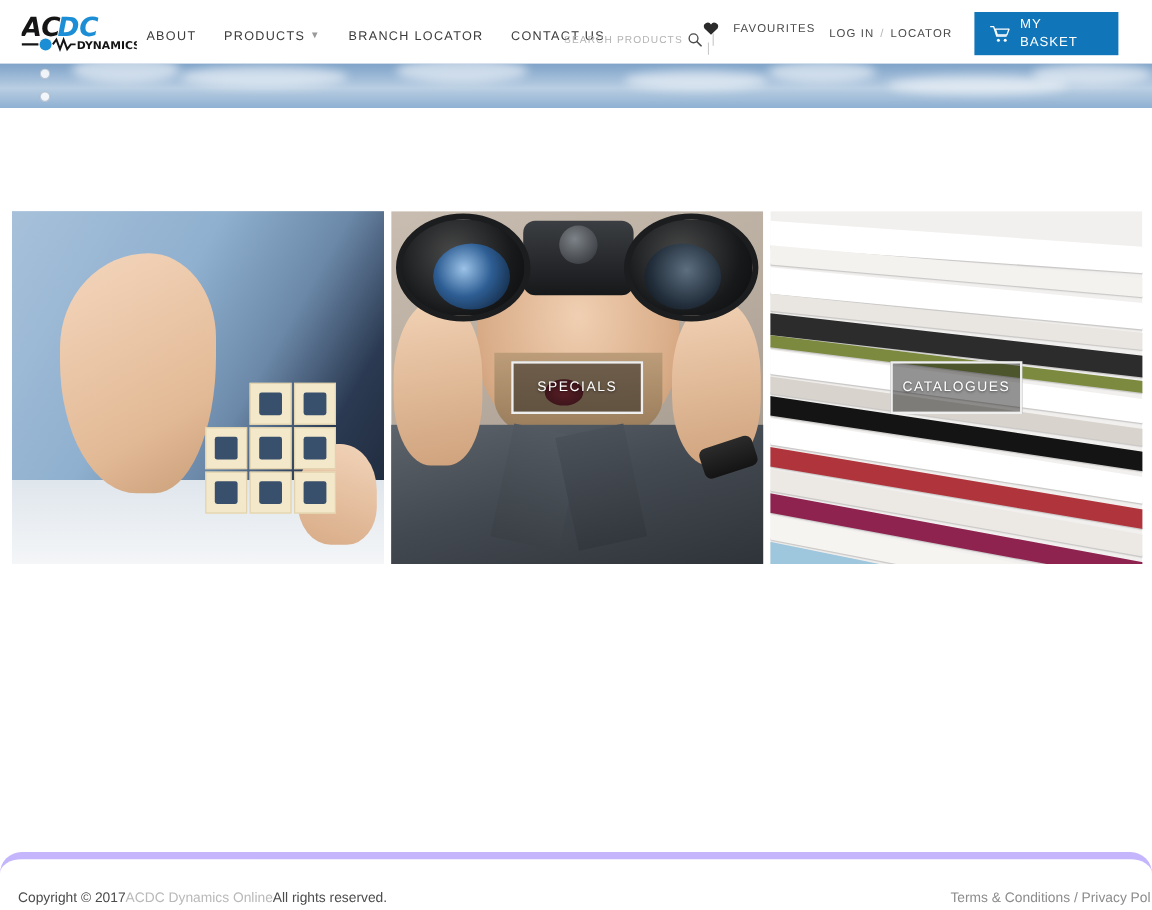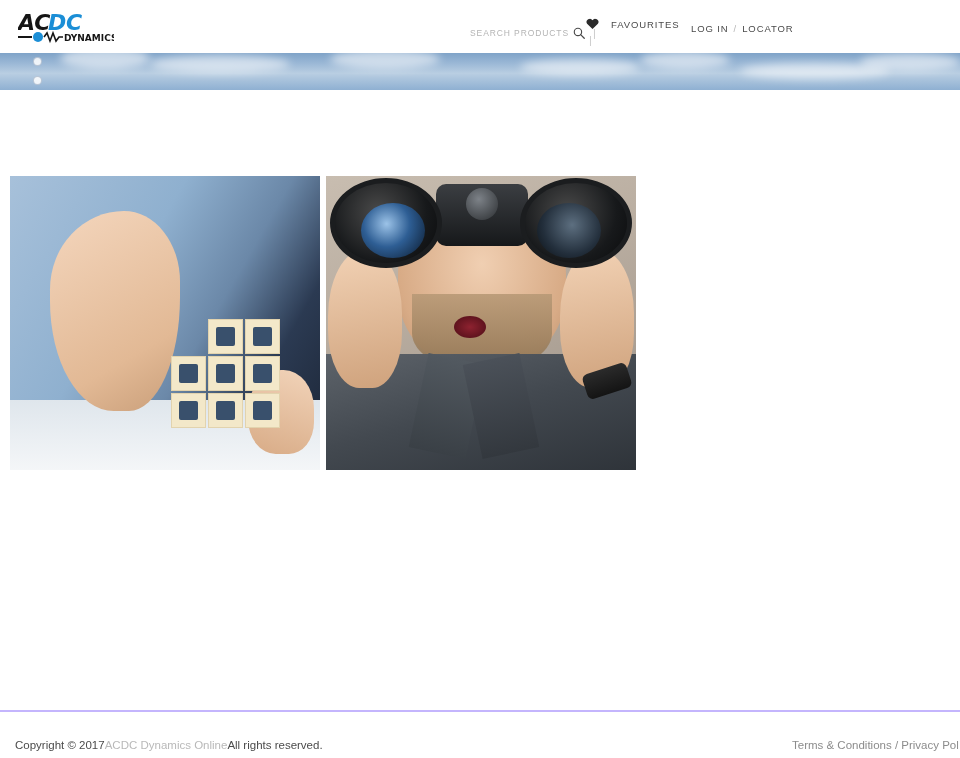--- a/index.html
+++ b/index.html
@@ -270,22 +270,23 @@
     position: relative;
     width: 960px;
     padding: 0;
     background: #fff;
   }
 
   
   .copybar {
     position: absolute; left: 0; top: 710px;
     width: 960px; height: 48px;
-    border-top: 2px solid #c4b5fd;
+    border-top: 6px solid #c4b5fd;
     background: #fff;
+    border-radius: 18px;
   }
   .copyleft {
     position: absolute; left: 15px; top: 27px;
     font-size: 11.5px; color: #4b4b4b;
     white-space: nowrap;
   }
   .copyleft .muted { color: #b9b9b9; }
   .copyright-links {
     position: absolute; left: 792px; top: 27px;
     font-size: 11.5px; color: #8c8c8c;
@@ -305,20 +306,26 @@
         <text x="30" y="18" font-size="22" fill="#1b8ed6">D</text>
         <text x="48" y="18" font-size="22" fill="#1b8ed6">C</text>
       </g>
       <path d="M0 25 L14 25" stroke="#151515" stroke-width="2"></path>
       <circle cx="20" cy="25" r="5" fill="#1b8ed6"></circle>
       <path d="M26 25 l3 -4 l3 8 l3 -8 l3 8 l3 -4 l4 0" stroke="#151515" stroke-width="1.6" fill="none"></path>
       <text x="46" y="29" font-size="9" font-weight="bold" fill="#151515" font-family="DejaVu Sans, sans-serif">DYNAMICS</text>
     </svg>
   </a>
 
+  <nav class="mainnav">
+    <a href="#"><span>ABOUT</span></a>
+    <a href="#"><span>PRODUCTS</span><span class="caret">▼</span></a>
+    <a href="#"><span>BRANCH LOCATOR</span></a>
+    <a href="#"><span>CONTACT US</span></a>
+  </nav>
 
   <div class="searchbox">
     <span class="sbtxt">SEARCH PRODUCTS</span>
     <svg class="sicon" viewBox="0 0 16 16">
       <circle cx="6.6" cy="6.6" r="4.9" fill="none" stroke="#4a4a4a" stroke-width="1.5"></circle>
       <line x1="10.2" y1="10.2" x2="15" y2="15" stroke="#4a4a4a" stroke-width="1.7" stroke-linecap="round"></line>
     </svg>
     <span class="pipe">|</span>
   </div>
 
@@ -327,20 +334,30 @@
       <path d="M8 13.2 L1.3 6.6 A3.7 3.7 0 0 1 8 2.5 A3.7 3.7 0 0 1 14.7 6.6 Z" fill="#2b2b2b"></path>
     </svg>
     <span class="flabel">FAVOURITES</span>
   </div>
   <span class="fav-pipe">|</span>
 
   <div class="account">
     <a href="#" style="color:#4a4a4a;text-decoration:none"><span>LOG IN</span></a><span class="slash">/</span><a href="#" style="color:#4a4a4a;text-decoration:none"><span>LOCATOR</span></a>
   </div>
 
+  <div class="basket">
+    <svg class="cicon" viewBox="0 0 20 18">
+      <path d="M0.5 1.5 h3 l3.1 9.5 h9.3" fill="none" stroke="#ffffff" stroke-width="1.3" stroke-linecap="round" stroke-linejoin="round"></path>
+      <path d="M5.2 4 h13.6 l-2.2 5.8 H7.1 Z" fill="none" stroke="#ffffff" stroke-width="1.3" stroke-linejoin="round"></path>
+      <circle cx="8.2" cy="15" r="1.5" fill="#ffffff"></circle>
+      <circle cx="15" cy="15" r="1.5" fill="#ffffff"></circle>
+    </svg>
+    <span class="blabel">MY
+BASKET</span>
+  </div>
 </div>
 
 <div class="hero">
   <div class="cloud" style="left:60px;  top:-6px;  width:90px;  height:22px;"></div>
   <div class="cloud" style="left:150px; top:2px;   width:140px; height:18px;"></div>
   <div class="cloud" style="left:330px; top:-4px;  width:110px; height:20px;"></div>
   <div class="cloud" style="left:520px; top:6px;   width:120px; height:16px;"></div>
   <div class="cloud" style="left:640px; top:-2px;  width:90px;  height:18px;"></div>
   <div class="cloud" style="left:740px; top:10px;  width:150px; height:16px;"></div>
   <div class="cloud" style="left:860px; top:0px;   width:100px; height:18px;"></div>
@@ -385,22 +402,48 @@
       <div class="bridge"></div>
       <div class="binoL">
           <div class="lensL"></div>
         </div>
       <div class="binoR">
           <div class="lensR"></div>
         </div>
       <div class="knob"></div>
       <div class="watch"></div>
     </div>
-  </div>
-
+    <div class="plate">
+      <span>SPECIALS</span>
+    </div>
+  </div>
+
+  <div class="card" id="card2">
+    <div class="art a3">
+      <div class="mag" style="top:6px;   background:#ffffff; transform:rotate(4deg);"></div>
+      <div class="mag" style="top:26px;  background:#f4f2ef; transform:rotate(5deg); height:16px;"></div>
+      <div class="mag" style="top:44px;  background:#ffffff; transform:rotate(5.5deg);"></div>
+      <div class="mag" style="top:66px;  background:#e9e6e1; transform:rotate(6deg); height:14px;"></div>
+      <div class="mag" style="top:82px;  background:#2c2c2c; transform:rotate(6.5deg); height:18px;"></div>
+      <div class="mag" style="top:100px; background:#7b8a3f; transform:rotate(7deg); height:10px;"></div>
+      <div class="mag" style="top:112px; background:#ffffff; transform:rotate(7.5deg); height:20px;"></div>
+      <div class="mag" style="top:134px; background:#d8d3cc; transform:rotate(8deg); height:14px;"></div>
+      <div class="mag" style="top:150px; background:#141414; transform:rotate(8.5deg); height:16px;"></div>
+      <div class="mag" style="top:168px; background:#ffffff; transform:rotate(9deg); height:22px;"></div>
+      <div class="mag" style="top:192px; background:#b0343c; transform:rotate(9.5deg); height:16px;"></div>
+      <div class="mag" style="top:210px; background:#ece9e4; transform:rotate(10deg); height:18px;"></div>
+      <div class="mag" style="top:230px; background:#8e2350; transform:rotate(10.5deg); height:16px;"></div>
+      <div class="mag" style="top:248px; background:#f6f4f1; transform:rotate(11deg); height:20px;"></div>
+      <div class="mag" style="top:270px; background:#9ec6dd; transform:rotate(11.5deg); height:18px;"></div>
+      <div class="mag" style="top:288px; background:#ffffff; transform:rotate(12deg); height:16px;"></div>
+    </div>
+    <div class="plate">
+      <span>CATALOGUES</span>
+    </div>
+  </div>
 </div>
 
 <div class="footer">
   
 
   
 
   
 </div>
 

